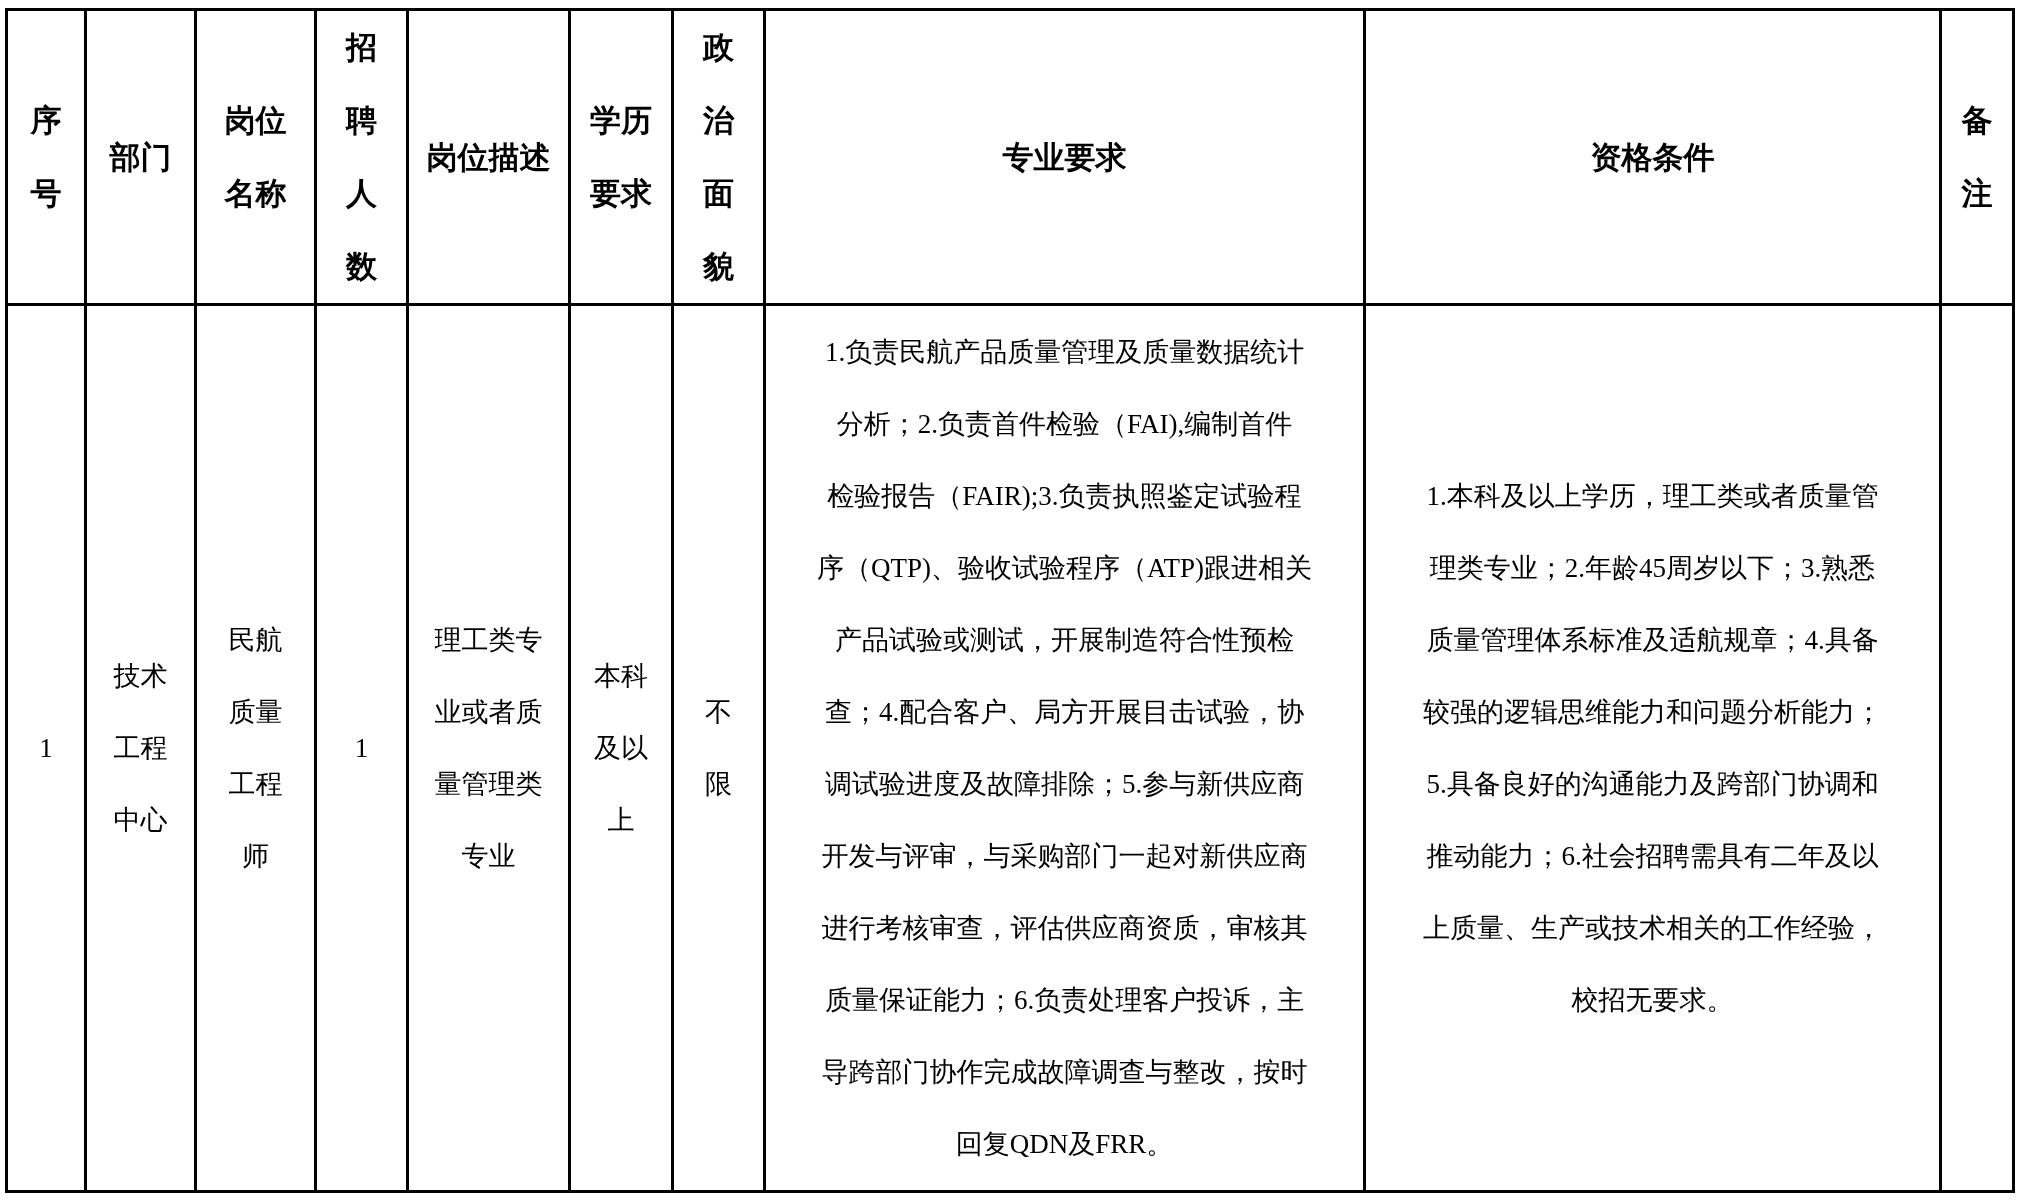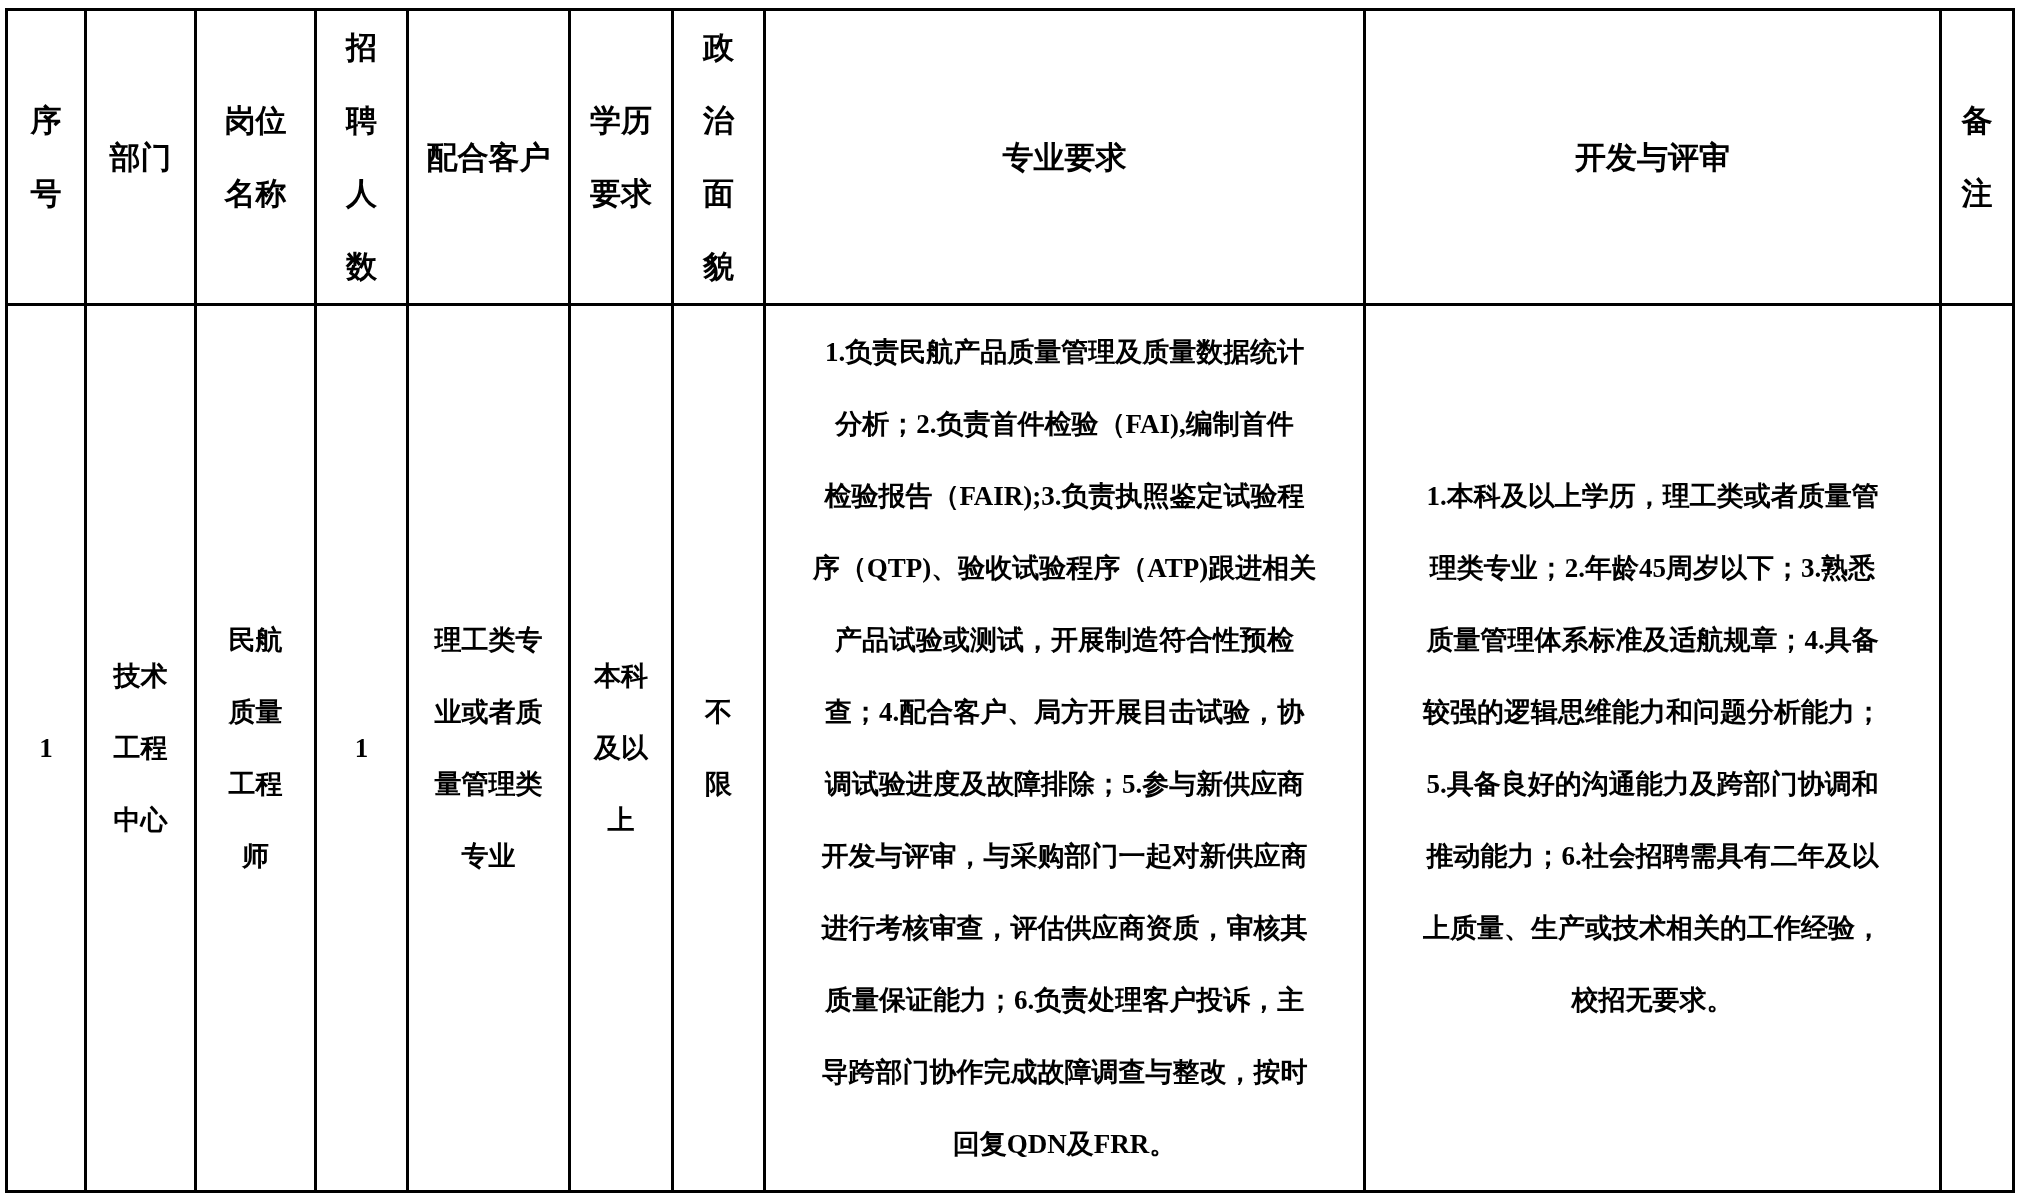--- a/index.html
+++ b/index.html
@@ -31,21 +31,21 @@
     color: #000000;
   }
   thead tr { height: 293px; }
   tbody tr { height: 887px; }
   thead th {
     font-weight: bold;
     font-size: 31px;
     line-height: 73px;
   }
   tbody td {
-    font-weight: bold;
+    font-weight: normal;
     font-size: 27px;
     line-height: 72px;
   }
   td.cell-left-desc {
     text-align: left;
     padding: 0 6px 0 9px;
   }
   td.cell-left-qual {
     text-align: left;
     padding: 0 10px 0 17px;
@@ -72,29 +72,29 @@
       <tr>
         <th>序
 号</th>
         <th>部门</th>
         <th>岗位
 名称</th>
         <th>招
 聘
 人
 数</th>
-        <th>配合客户</th>
+        <th>岗位描述</th>
         <th>学历
 要求</th>
         <th>政
 治
 面
 貌</th>
         <th>专业要求</th>
-        <th>开发与评审</th>
+        <th>资格条件</th>
         <th>备
 注</th>
       </tr>
     </thead>
     <tbody>
       <tr>
         <td>1</td>
         <td>技术
 工程
 中心</td>

